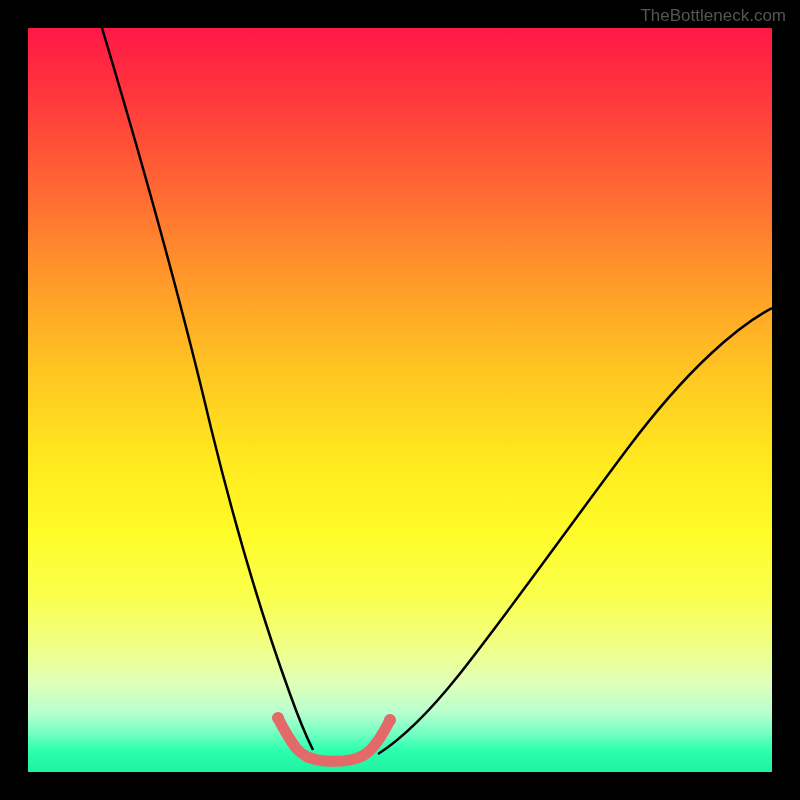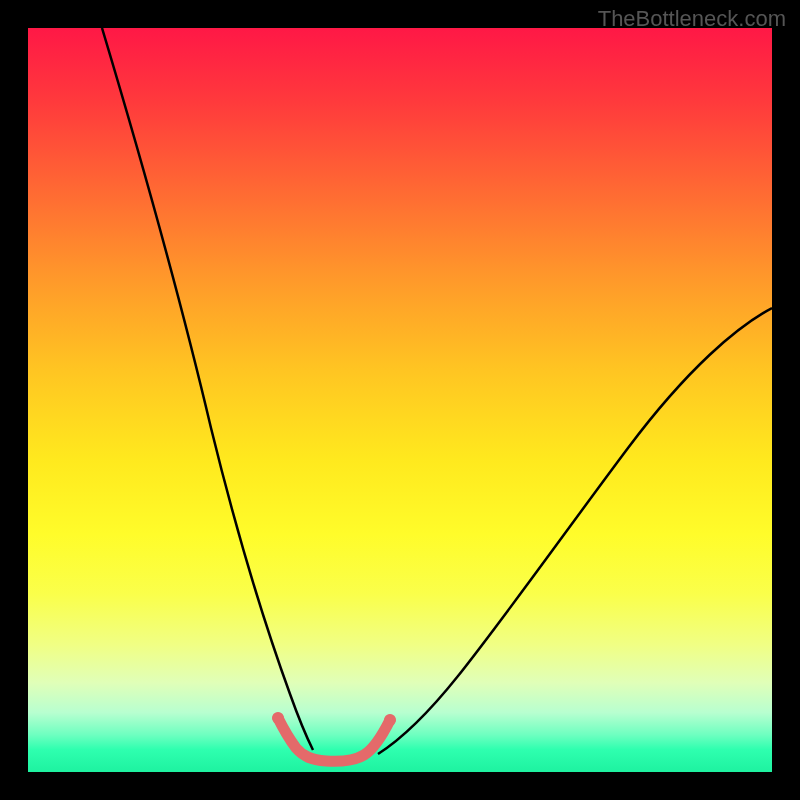--- a/index.html
+++ b/index.html
@@ -9,21 +9,21 @@
     background: #000;
     position: relative;
     overflow: hidden;
     font-family: Arial, sans-serif;
   }
   .watermark {
     position: absolute;
     top: 6px;
     right: 14px;
     color: #555;
-    font-size: 22px;
+    font-size: 17px;
     font-weight: 500;
     z-index: 10;
   }
   .plot-area {
     position: absolute;
     left: 28px;
     top: 28px;
     width: 744px;
     height: 744px;
     background: linear-gradient(to bottom,

